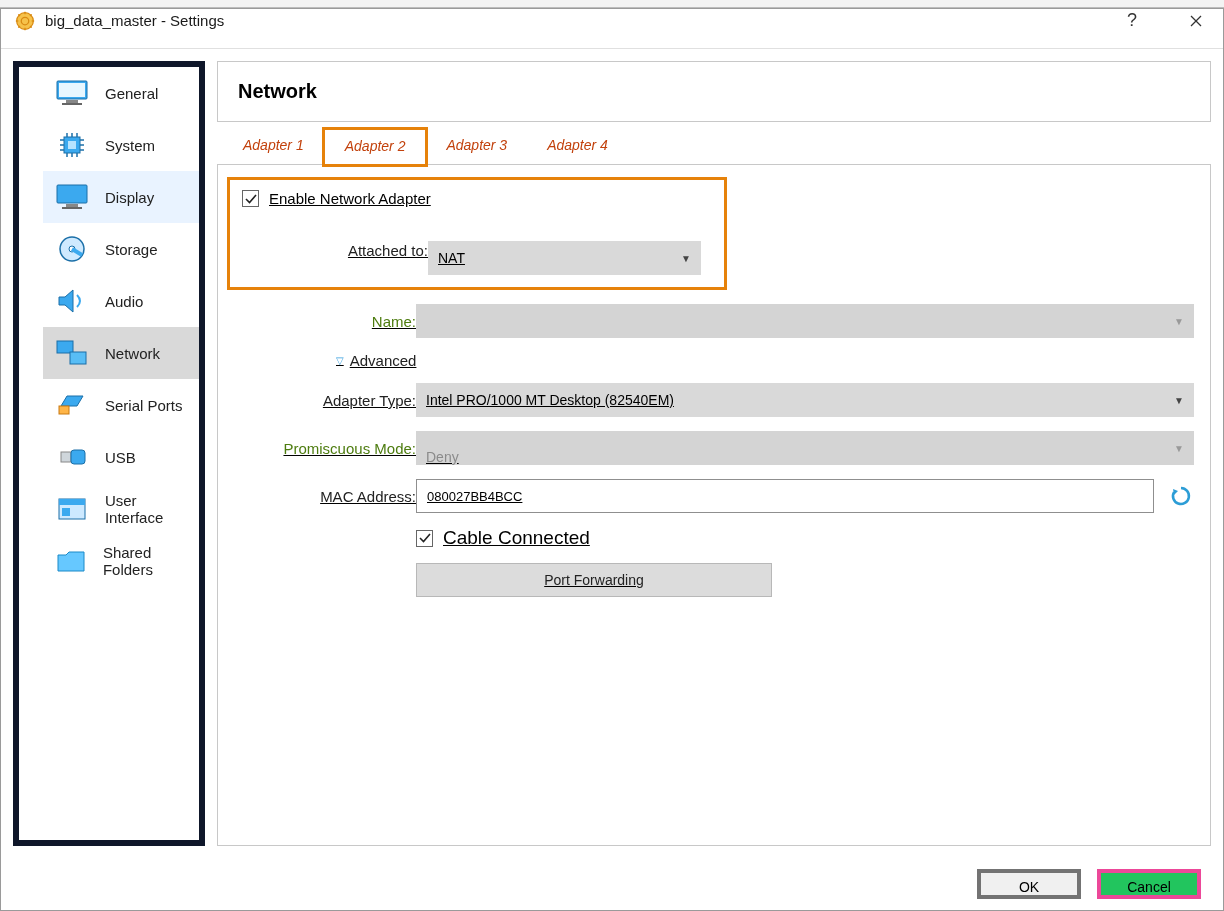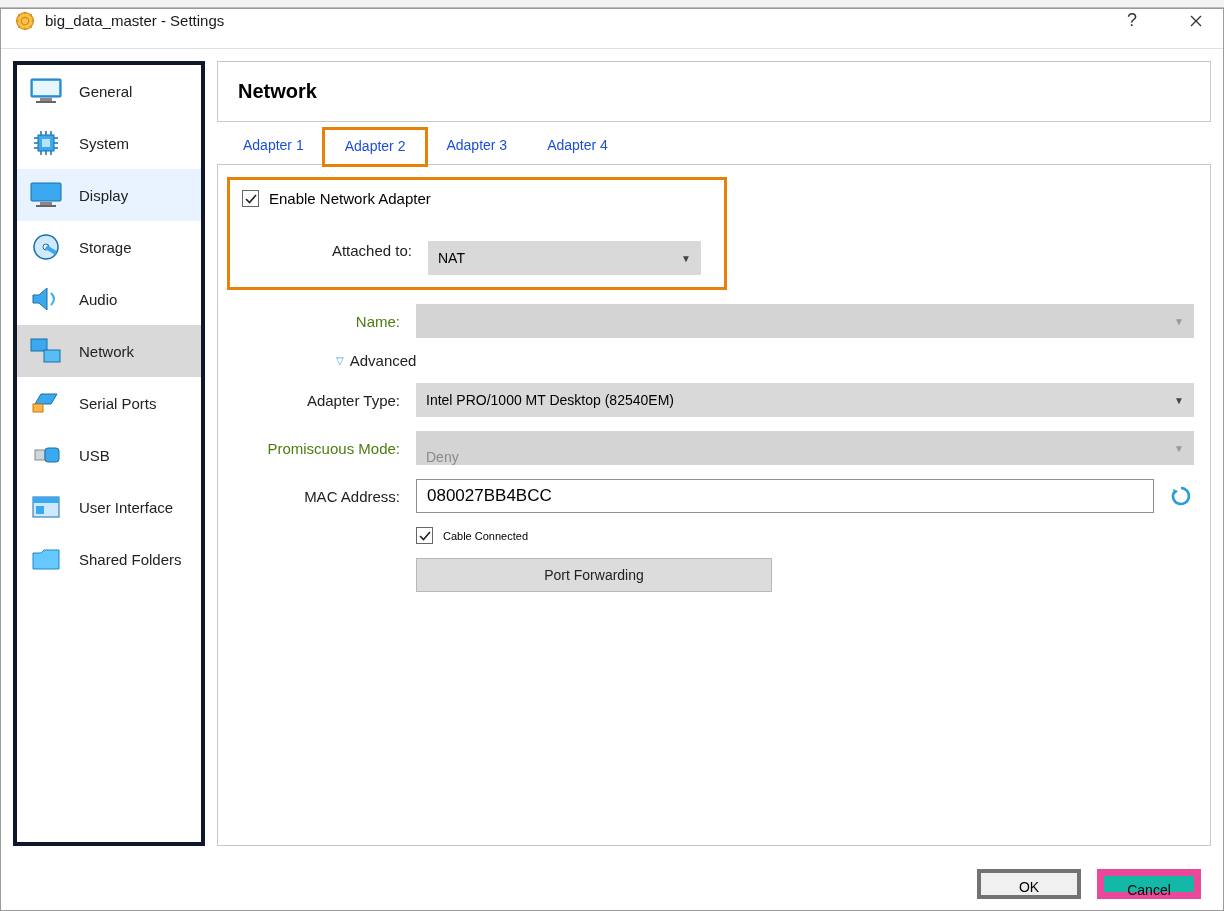--- a/index.html
+++ b/index.html
@@ -21,92 +21,92 @@
 .titlebar .title { flex: 1; color: #1a1a1a; font-size: 15px; }
 .titlebar .winbtn { width: 46px; height: 40px; display:flex; align-items:center; justify-content:center; color:#333; }
 .titlebar .help { margin-right: 18px; font-size: 18px; }
 
 
 .body { position:absolute; top:40px; bottom:52px; left:0; right:0; padding: 12px; }
 .columns { display:flex; height:100%; gap:12px; }
 
 
 .sidebar {
-  width: 192px; height: 100%; border: 4px solid #0f172a; background:#fff;
+  width: 192px; height: 100%; border: 6px solid #0f172a; background:#fff;padding-left:24px;
 }
 .sideitem {
   display:flex; align-items:center; height:52px; padding-left:12px; gap:16px;
   color:#222; cursor:default;
 }
 .sideitem .icn { width:34px; height:28px; display:flex; align-items:center; justify-content:center; }
 .sideitem.selected-sub { background:#e9f3ff; }
 .sideitem.selected { background:#d9d9d9; }
 .sideitem span.lbl { font-size:15px; }
 
 
 .main { flex:1; display:flex; flex-direction:column; }
 .main-header {
   border:1px solid #c8c8c8; padding: 18px 20px; background:#fff;
 }
 .main-header h2 { font-size: 20px; font-weight: 700; }
 
 
 .tabbar { display:flex; margin-top: 6px; border-bottom:1px solid #c8c8c8; padding-left:6px; }
 .tab {
-  padding: 8px 20px 10px 20px; color:#1d4ed8; position:relative; top:1px;
+  padding: 8px 20px 10px 20px; color:#c2410c; position:relative; top:1px;font-style:italic;
 }
 .tab.active {
   background:#fff; border:1px solid #c8c8c8; border-bottom:1px solid #fff;
 }
 .tab.highlighted { outline: 3px solid #e6820a; outline-offset: -1px; }
 
 
 .content {
-  flex:1; border:1px solid #c8c8c8; border-top:none; background:#fff; padding: 12px 16px 16px 12px;
+  flex:1; border:1px solid #c8c8c8; border-top:none; background:#fff; padding: 12px 16px 16px 12px; text-decoration: underline;
 }
 .highlight-box {
   border: 3px solid #e6820a; padding: 10px 12px 12px 12px; width: 500px; margin-left: -3px;
 }
 .enable-row { display:flex; align-items:center; gap:10px; margin-bottom: 18px; }
 .chk {
   width:17px; height:17px; border:1px solid #666; display:inline-flex; align-items:center; justify-content:center; background:#fff;
 }
 .chk svg { width:12px; height:12px; }
 
 .field-row { display:flex; align-items:center; margin-bottom: 14px; }
-.field-row .flabel { width: 186px; text-align:right; padding-right: 16px; color:#222; font-size:15px; }
+.field-row .flabel { width: 186px; text-align:right; padding-right: 0; color:#222; font-size:15px; }
 .field-row .flabel.dim { color:#4d7c0f; }
 .select {
   height:34px; display:flex; align-items:center; padding:0 10px; background:#d9d9d9; position:relative;
   border:none; flex:1;
 }
 .select .caret { position:absolute; right:10px; top:50%; transform:translateY(-50%); color:#444; font-size:10px; }
 .select.small { width:273px; flex:0 0 273px;margin-top:16px; }
 .select.wide { flex:1; }
 .textinput {
-  height:34px; border:1px solid #8f8f8f; padding:0 10px; flex:1; background:#fff; font-size:17px;
+  height:34px; border:1px solid #8f8f8f; padding:0 10px; flex:1; background:#fff; font-size:13px;
 }
 .refresh-btn { width:26px; height:26px; margin-left:14px; display:flex; align-items:center; justify-content:center; }
 
 .advanced-toggle { display:flex; align-items:center; gap:6px; margin: 6px 0 14px 106px; color:#222; }
 .advanced-toggle .tri { color:#39a0df; font-size:10px; }
 
 .port-btn {
   width:356px; height:34px; background:#dcdcdc; border:1px solid #b8b8b8; text-align:center; line-height:32px;
   color:#222;
 }
 
 
 .footer {
   position:absolute; bottom:0; left:0; right:0; height:52px;
   display:flex; justify-content:flex-end; align-items:center; gap:16px; padding-right:22px;
 }
 .btn {
   width:104px; height:30px; text-align:center; line-height:28px;
-  background:#14b8a6; border:7px solid #ec4899;
+  background:#22c55e; border:4px solid #ec4899;
 }
 .btn.primary { border:4px solid #737373; background:#f0f0f0; }
 
 </style>
 </head>
 <body>
 
 <div class="topbar-ghost"></div>
 
 <div class="dialog">
@@ -324,21 +324,21 @@
             </span>
           </div>
 
           <div class="field-row">
             <span class="flabel"></span>
             <span class="chk">
               <svg viewBox="0 0 12 12">
                   <polyline points="1,6 4.5,9.5 11,2" fill="none" stroke="#222" stroke-width="1.6"></polyline>
                 </svg>
             </span>
-            <span style="margin-left:10px; font-size:11px;">Cable Connected</span>
+            <span style="margin-left:10px; font-size:19px;">Cable Connected</span>
           </div>
 
           <div class="field-row">
             <span class="flabel"></span>
             <div class="port-btn">Port Forwarding</div>
           </div>
 
         </div>
       </div>
 

